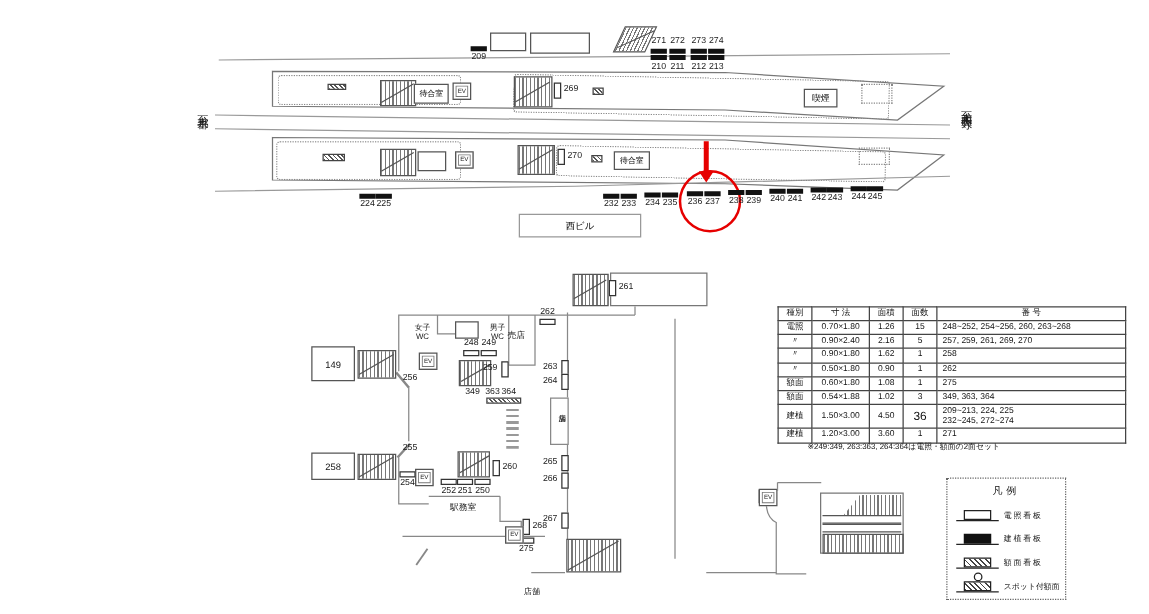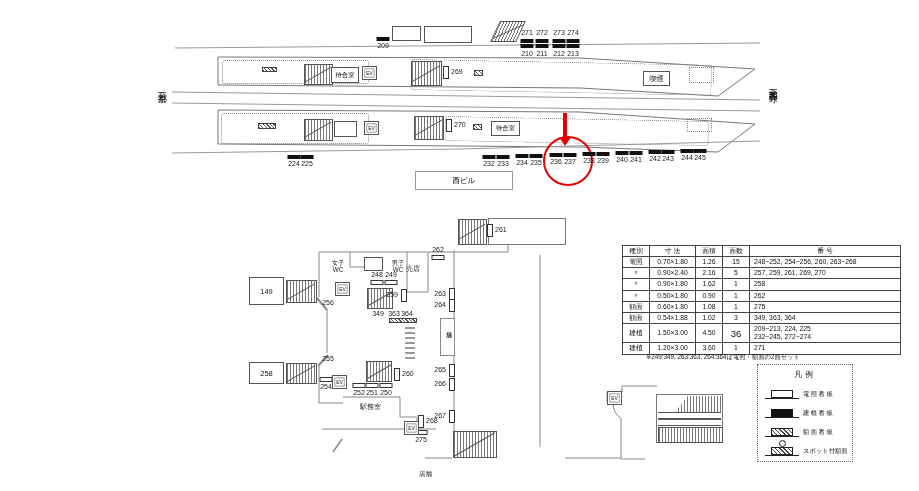--- a/index.html
+++ b/index.html
@@ -34,21 +34,21 @@
           border-right:6px solid transparent;border-top:9px solid #e60000}
   .ladder{position:absolute;background:repeating-linear-gradient(0deg,#999 0 2px,#fff 2px 5px)}
   
   #sign-table{position:absolute;left:622px;top:245px;border-collapse:collapse;table-layout:fixed}
   #sign-table td,#sign-table th{border:1px solid #444;font-size:6.8px;font-weight:normal;
           padding:1px 2px;text-align:center;color:#111;line-height:1.2;white-space:pre-line}
   #sign-table .c-num{text-align:left;padding-left:4px}
   #sign-table .big{font-size:9.5px}
   #footnote{position:absolute;left:646px;top:353px;font-size:6.3px;color:#111}
   
-  #legend{position:absolute;left:757px;top:364px;width:96px;height:98px;border:1px dotted #666;
+  #legend{position:absolute;left:757px;top:382px;width:96px;height:98px;border:1px dotted #666;
           box-sizing:border-box;background:#fff}
   #legend .lg-title{font-size:8px;text-align:center;margin-top:4px;letter-spacing:3px;color:#111}
   .lg-item{display:flex;align-items:flex-end;margin:7px 0 0 7px;height:12px}
   .lg-icon{position:relative;width:34px;height:13px;flex:0 0 34px}
   .lg-icon .base{position:absolute;left:0;bottom:0;width:34px;height:1px;background:#222}
   .lg-icon .rect{position:absolute;left:6px;bottom:1px;width:22px;height:8px;box-sizing:border-box}
   .lg-illum .rect{background:#fff;border:1px solid #222}
   .lg-stand .rect{background:#111}
   .lg-face .rect{border:1px solid #222;background:repeating-linear-gradient(45deg,#444 0 1px,#fff 1px 3px)}
   .lg-spot .rect{border:1px solid #222;background:repeating-linear-gradient(45deg,#444 0 1px,#fff 1px 3px)}

